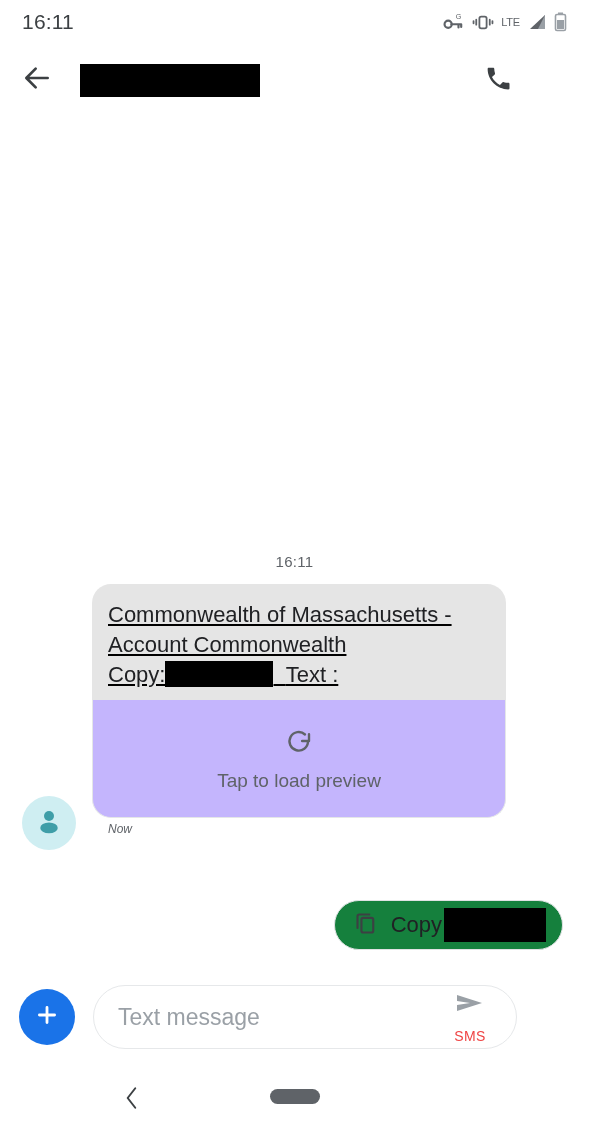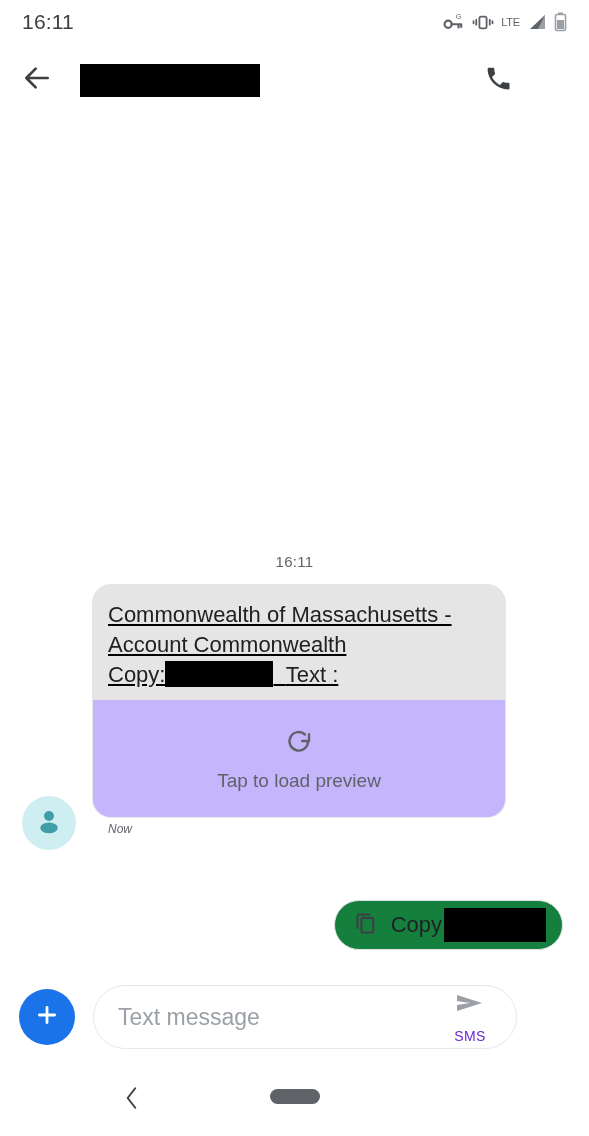--- a/index.html
+++ b/index.html
@@ -249,21 +249,21 @@
   }
   .send-zone {
     width: 72px;
     display: flex;
     flex-direction: column;
     align-items: center;
     justify-content: center;
   }
   .send-sms-label {
     font-size: 14px;
-    color: #6d28d9;
+    color: #ef4444;
     letter-spacing: 0.4px;
     margin-top: 9px;
   }
 
   
   .navbar {
     position: absolute;
     left: 0;
     top: 1062px;
     width: 589px;

